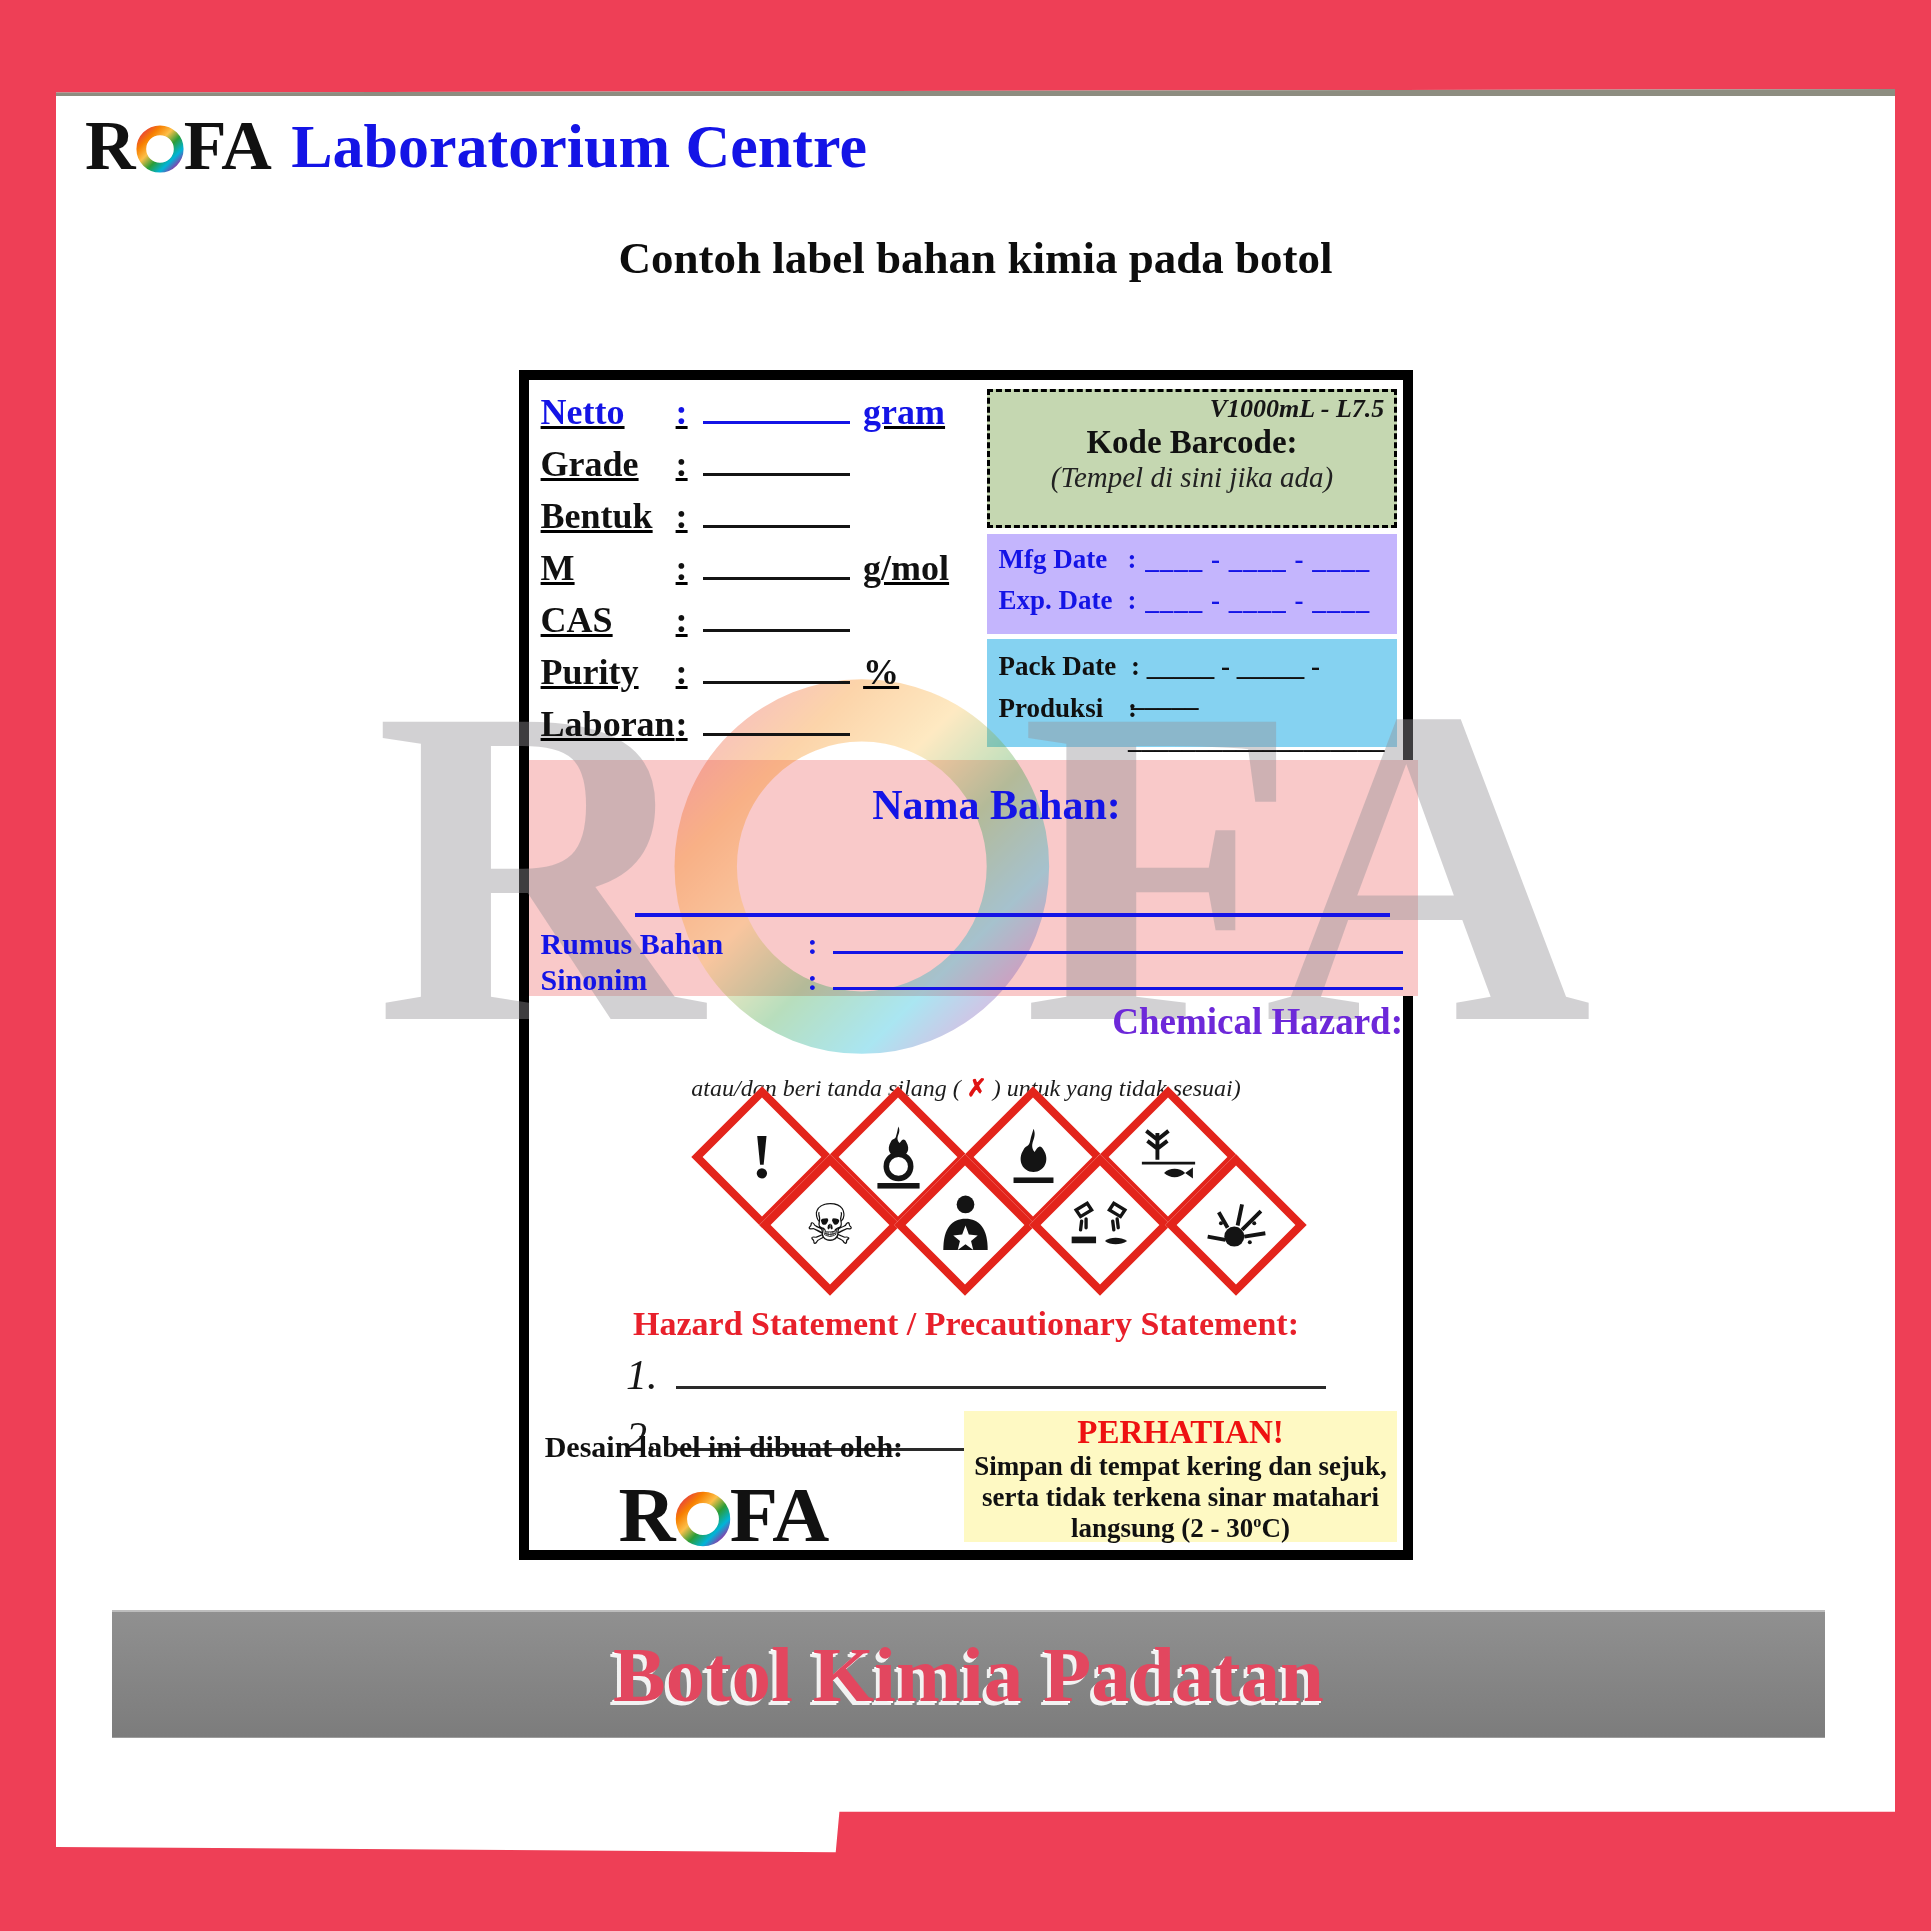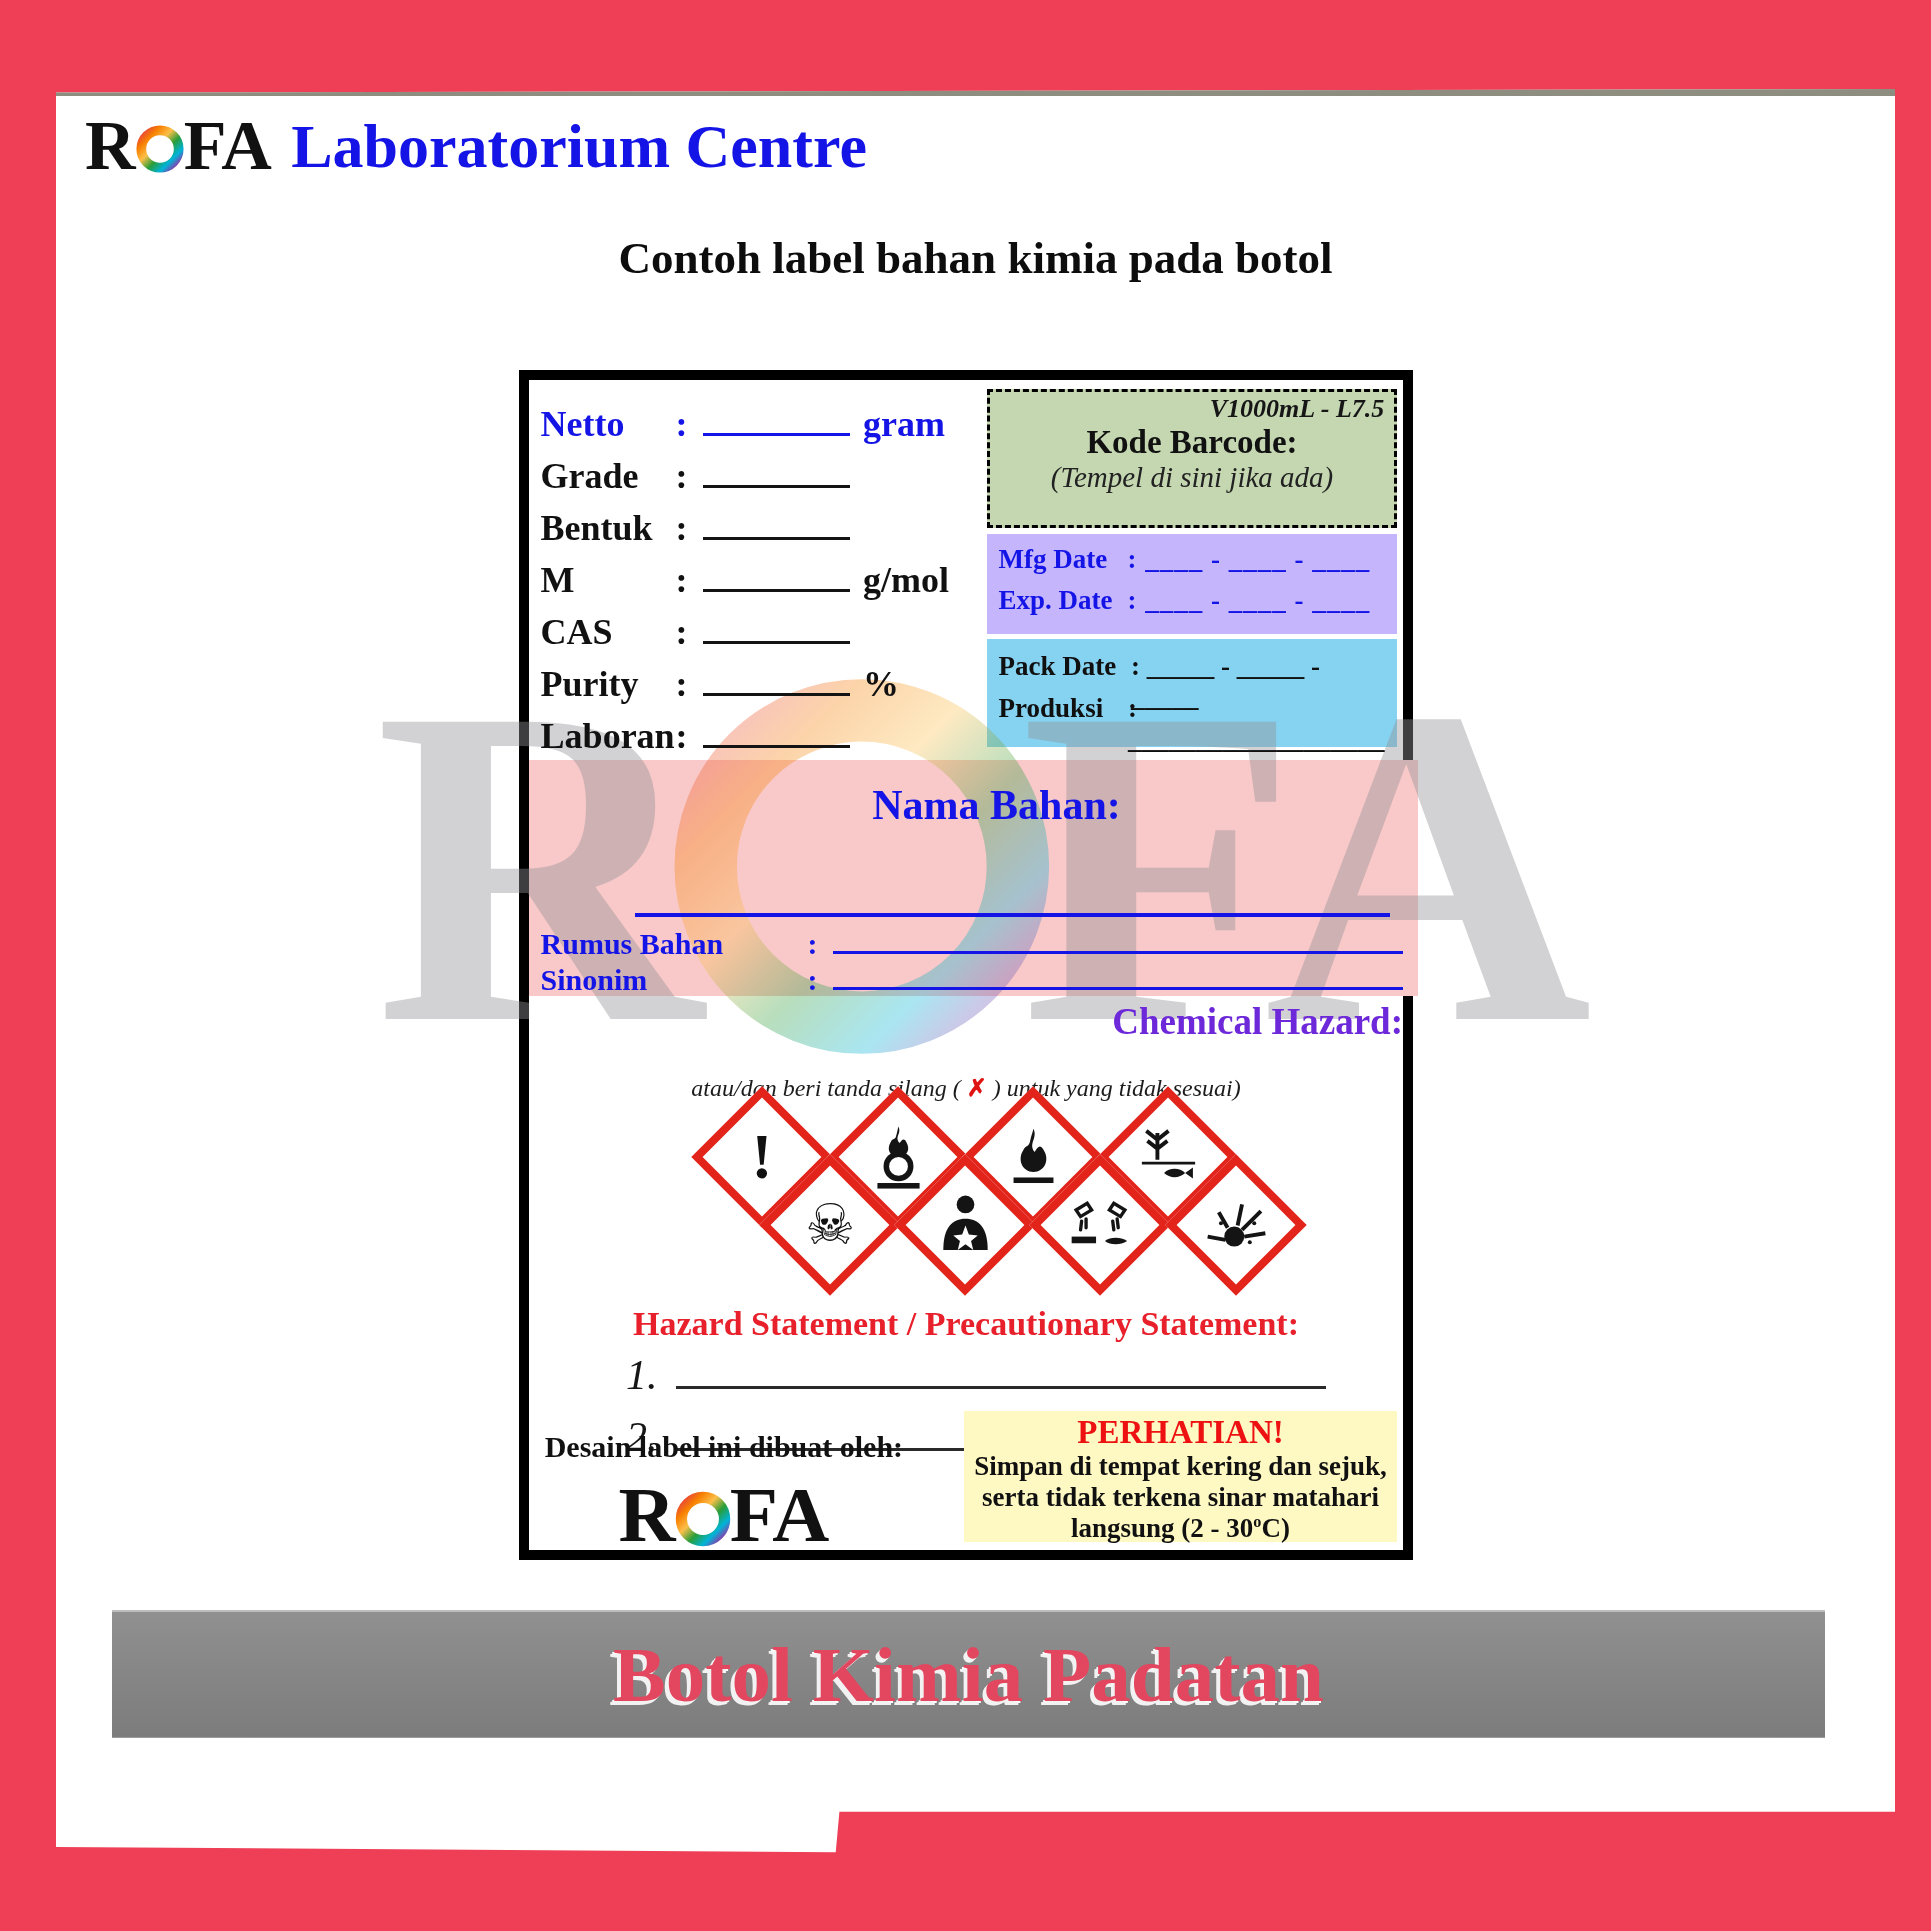--- a/index.html
+++ b/index.html
@@ -18,21 +18,21 @@
   .brand .ring{width:52px;height:52px;margin:5.8px -1.9px 0 -1.9px;}
   .brand-suffix{font-size:62px;font-weight:bold;color:#1414e6;margin-left:19.3px;}
 
   .title{position:absolute;left:0;top:143px;width:100%;text-align:center;font-size:45px;font-weight:bold;color:#0d0d0d;}
 
   
   .label{position:absolute;left:463px;top:281px;width:894px;height:1190px;border:10.6px solid #000;background:#fff;box-sizing:border-box;}
 
   .z{position:relative;z-index:3;}
 
-  .fields{position:absolute;left:11.6px;top:14px;z-index:3;}
+  .fields{position:absolute;left:11.6px;top:2px;z-index:3;text-decoration:underline;}
   .frow{display:flex;align-items:baseline;height:52px;font-size:36px;font-weight:bold;color:#111;}
   .fname{width:135px;}
   .fcolon{width:27px;}
   .fline{display:inline-block;width:147px;height:39px;border-bottom:3.9px solid #141414;}
   .fsuffix{margin-left:13.5px;}
   .frow.accent, .frow.accent .fcolon, .frow.accent .fsuffix{color:#1414e6;}
   .frow.accent .fline{border-color:#1414e6;}
 
   .greenbox{position:absolute;left:458px;top:8.7px;width:410px;height:139px;background:#c5d7b1;border:3.9px dashed #000;box-sizing:border-box;padding:1.9px 9.7px;}
   .gcode{text-align:right;font-size:26px;font-weight:bold;font-style:italic;color:#161616;}

